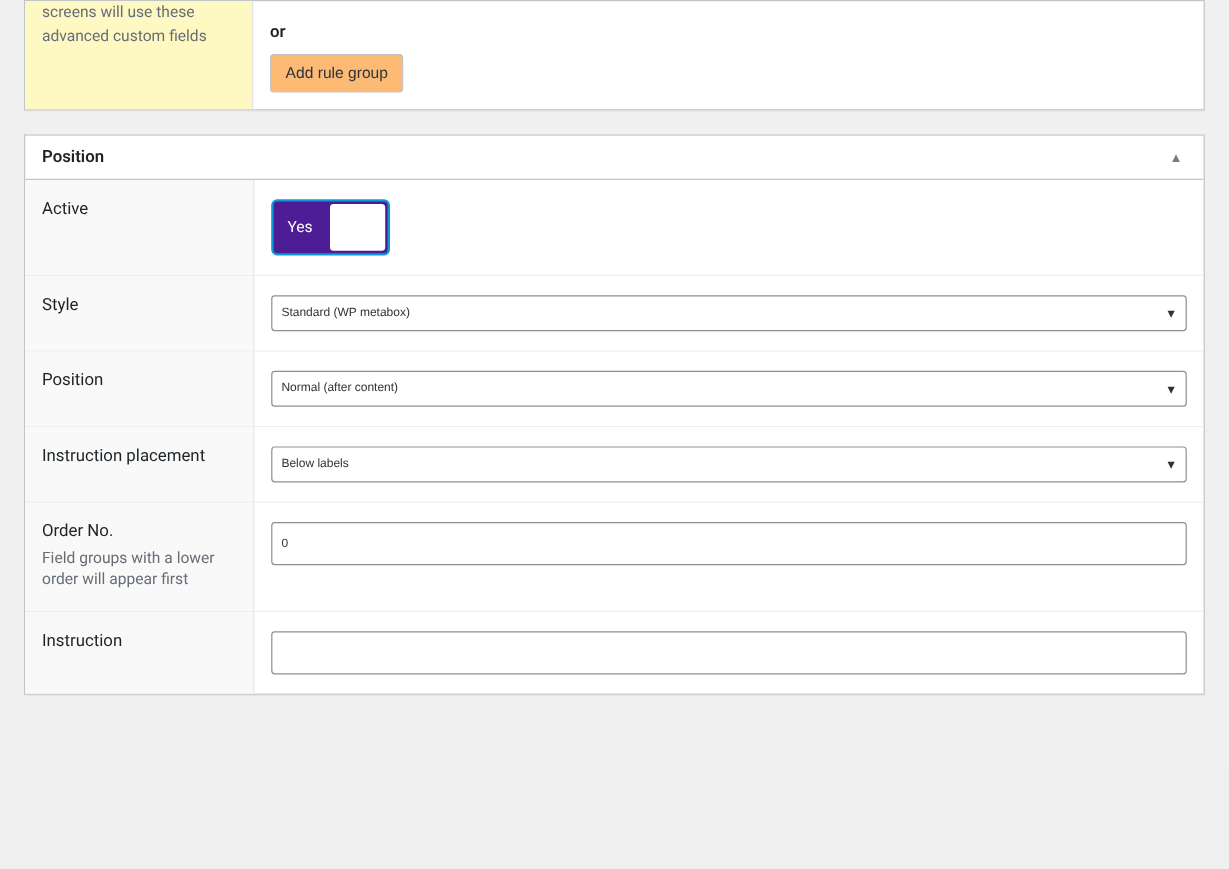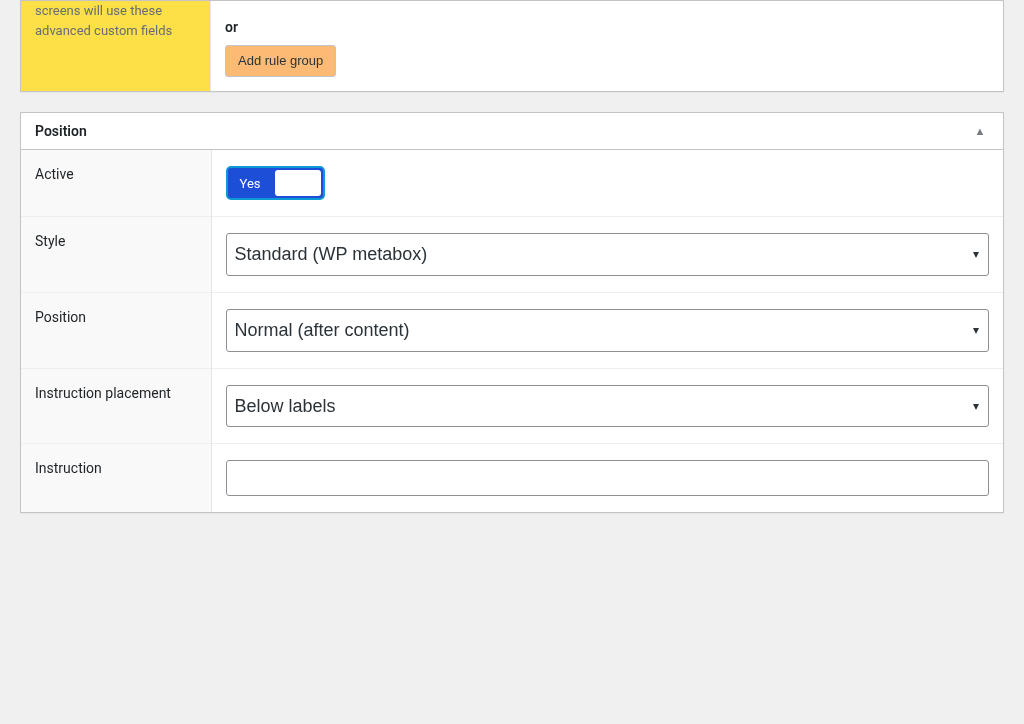--- a/index.html
+++ b/index.html
@@ -17,21 +17,21 @@
   border: 1px solid #c3c4c7;
   box-shadow: 0 1px 1px rgba(0,0,0,0.04);
   margin-bottom: 20px;
 }
 .location-box .acf-row {
   display: flex;
 }
 .location-box .acf-label-col {
   width: 190px;
   padding: 0 14px 14px 14px;
-  background: #fde047;
+  background: #fef9c3;
   border-right: 1px solid #e3e5e7;
   color: #666d76;
   line-height: 1.5;
   font-size: 13px;
 }
 .location-box .acf-input-col {
   flex: 1;
   padding: 0 14px 14px 14px;
 }
 .or-label {
@@ -103,44 +103,44 @@
   color: #666d76;
   margin-top: 6px;
   line-height: 1.4;
 }
 .acf-table .acf-input {
   padding: 16px 14px;
 }
 .acf-switch {
   display: inline-flex;
   align-items: stretch;
-  background: #1d4ed8;
+  background: #4c1d95;
   border: 2px solid #0d99d5;
   border-radius: 5px;
-  height: 34px;
+  height: 47px;
   overflow: hidden;
   cursor: pointer;
 }
 .acf-switch .on {
   color: #fff;
   font-size: 13px;
   padding: 0 12px;
   display: flex;
   align-items: center;
 }
 .acf-switch .slider {
   width: 46px;
   background: #fff;
   border-radius: 3px;
   margin: 2px;
 }
 select.acf-select, input.acf-text {
   width: 100%;
   padding: 6px 8px;
-  font-size: 18px;
+  font-size: 10px;
   line-height: 1.6;
   border: 1px solid #8c8f94;
   border-radius: 3px;
   background: #fff;
   color: #2c3338;
   box-shadow: 0 0 0 transparent;
 }
 select.acf-select {
   appearance: none;
   -webkit-appearance: none;
@@ -229,20 +229,29 @@
           <td class="acf-input">
             <div class="select-wrap">
               <select class="acf-select">
                 <option>Below labels</option>
               </select>
             </div>
           </td>
         </tr>
         <tr>
           <td class="acf-label">
+            <label>Order No.</label>
+            <div class="desc">Field groups with a lower order will appear first</div>
+          </td>
+          <td class="acf-input">
+            <input type="text" class="acf-text" value="0" style="">
+          </td>
+        </tr>
+        <tr>
+          <td class="acf-label">
             <label>Instruction</label>
           </td>
           <td class="acf-input">
             <input type="text" class="acf-text" style="">
           </td>
         </tr>
       </tbody>
     </table>
   </div>
 

